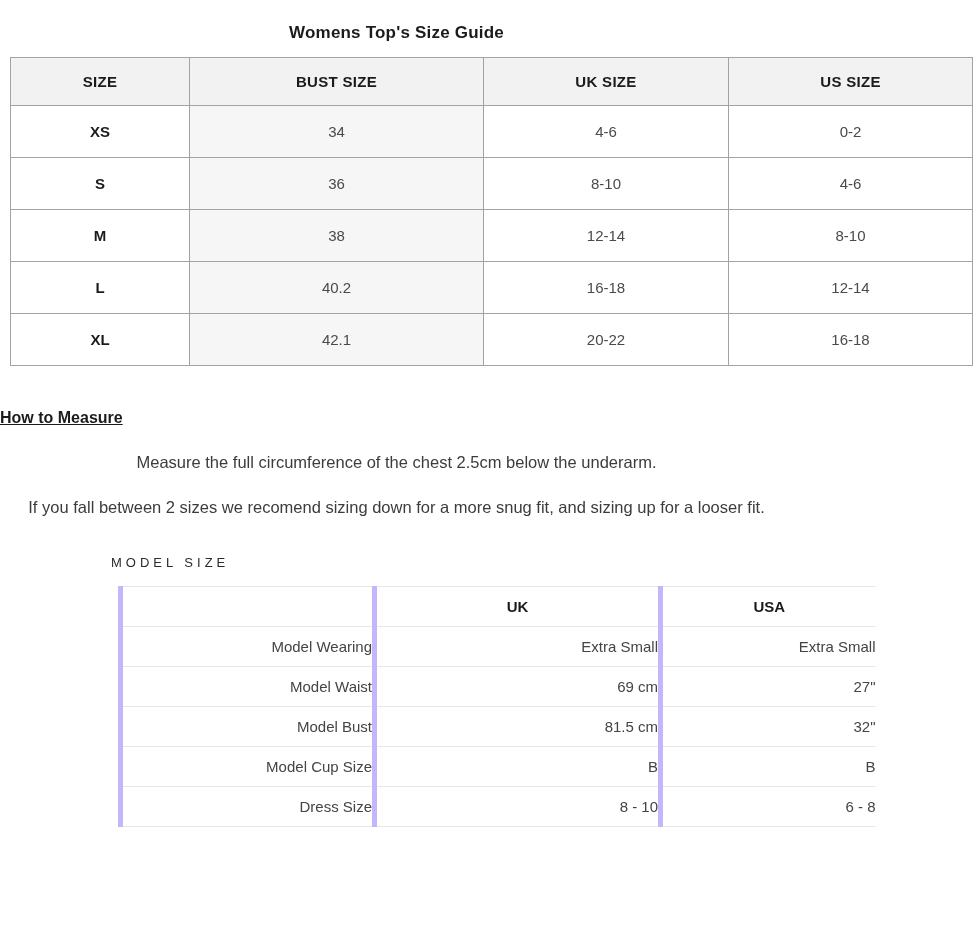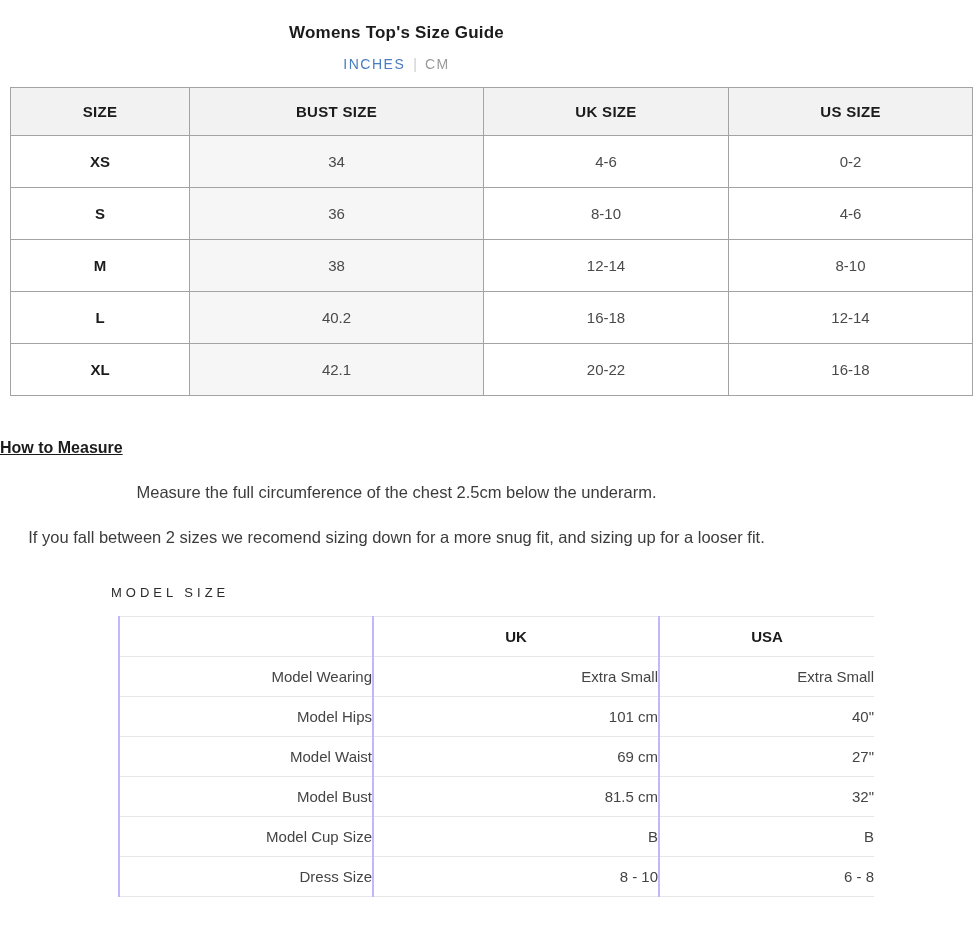--- a/index.html
+++ b/index.html
@@ -109,21 +109,21 @@
     margin: 16px 0 0 118px;
     width: 755px;
     border-collapse: collapse;
     table-layout: fixed;
   }
   table.model-table th,
   table.model-table td {
     height: 39px;
     border-top: 1px solid #e7e7e7;
     border-bottom: 1px solid #e7e7e7;
-    border-left: 2px solid #c4b5fd;
+    border-left: 5px solid #c4b5fd;
     text-align: center;
     vertical-align: middle;
     padding: 0;
     font-size: 15px;
   }
   table.model-table th:last-child,
   table.model-table td:last-child { border-right: none; }
   table.model-table th {
     font-weight: bold;
     color: #1b1b1b;
@@ -131,23 +131,20 @@
   }
   table.model-table td { color: #444444; text-align: right; }
 </style>
 </head>
 <body>
 
 <div class="page">
 
   <h1 class="page-title">Womens Top's Size Guide</h1>
 
-  <div class="unit-toggle">
-    <span class="tab-inches">INCHES</span><span class="unit-sep">|</span><span class="tab-cm">CM</span>
-  </div>
 
   <table class="size-table">
     <colgroup>
       <col style="width:179px">
         <col style="width:294px">
         <col style="width:245px">
         <col style="width:244px">
     </colgroup>
     <thead>
       <tr>
@@ -210,25 +207,20 @@
         <th>USA</th>
       </tr>
     </thead>
     <tbody>
       <tr>
         <td>Model Wearing</td>
         <td>Extra Small</td>
         <td>Extra Small</td>
       </tr>
       <tr>
-        <td>Model Hips</td>
-        <td>101 cm</td>
-        <td>40"</td>
-      </tr>
-      <tr>
         <td>Model Waist</td>
         <td>69 cm</td>
         <td>27"</td>
       </tr>
       <tr>
         <td>Model Bust</td>
         <td>81.5 cm</td>
         <td>32"</td>
       </tr>
       <tr>

